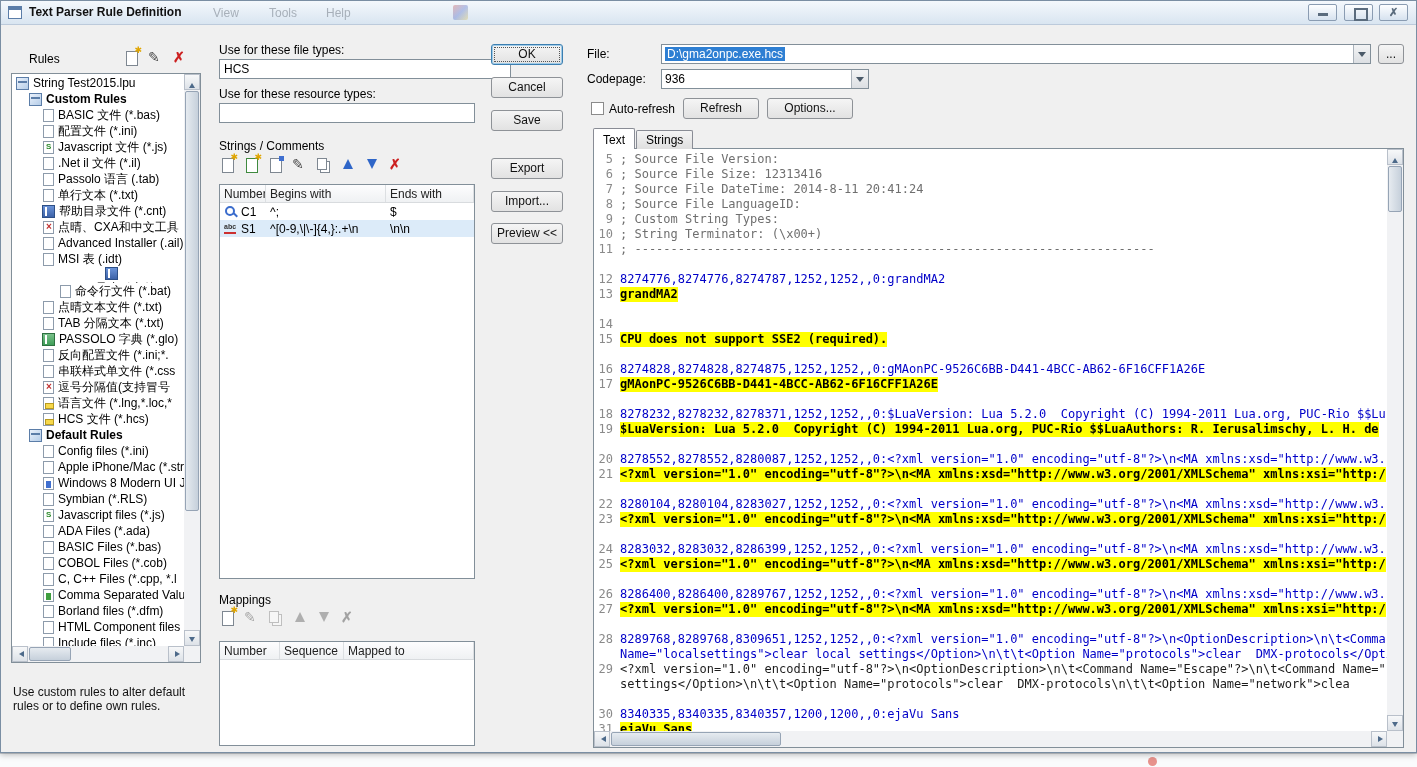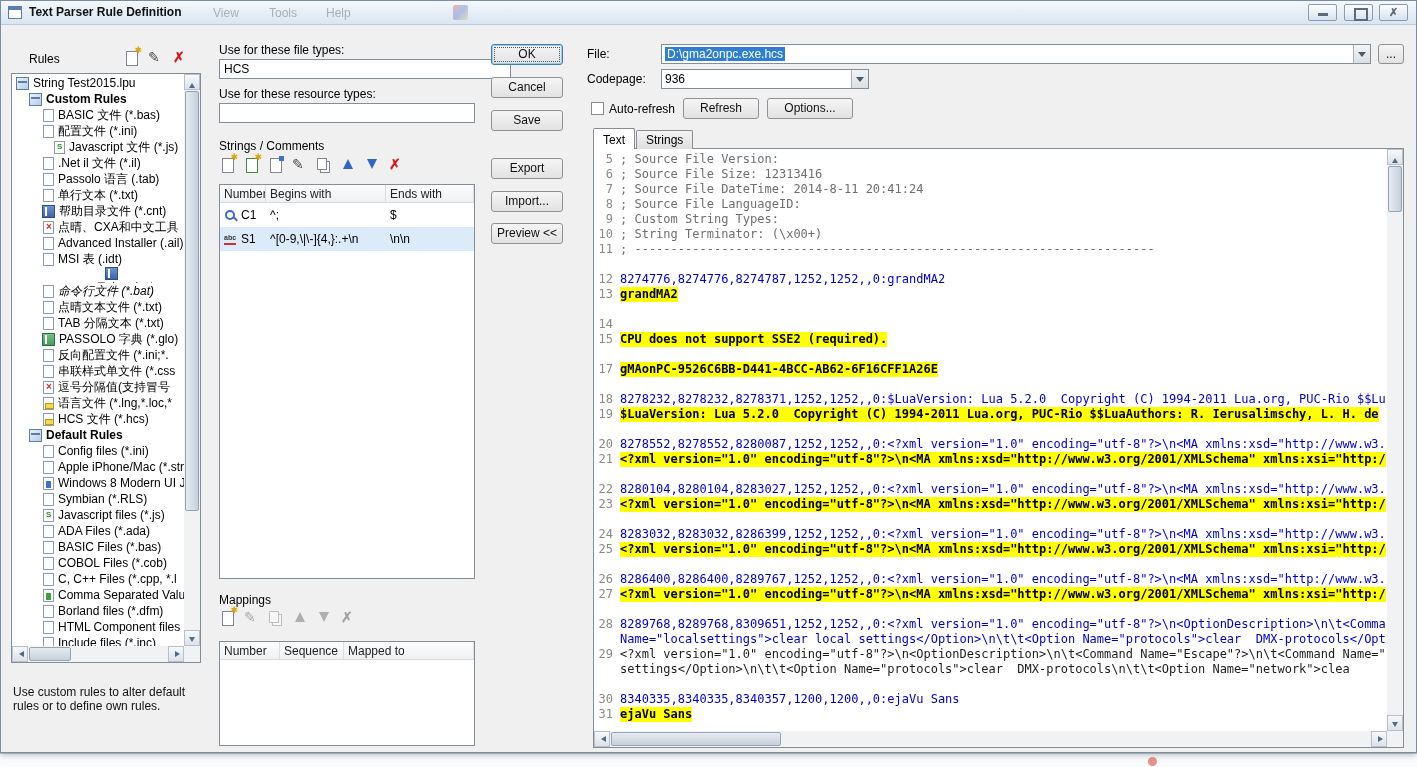--- a/index.html
+++ b/index.html
@@ -74,21 +74,21 @@
   .ti-page-blue::after { content:""; position:absolute; left:2px; top:3px; width:5px; height:7px; background:#3f6fd0; }
   .ti-book { background:linear-gradient(#6a93d8,#3d62a8); border:1px solid #2d4f86; }
   .ti-book::after { content:""; position:absolute; left:2px; top:1px; bottom:1px; width:2px; background:#fff; }
   .ti-book-green { background:linear-gradient(#79c08a,#3f9e58); border:1px solid #2d7040; }
   .ti-book-green::after { content:""; position:absolute; left:2px; top:1px; bottom:1px; width:2px; background:#fff; }
   .rules-footer { position:absolute; left:12px; top:684px; width:184px; color:#111; line-height:14px; }
 
   
   .list-header { display:flex; height:18px; background:linear-gradient(#fdfdfe,#eff1f3); border-bottom:1px solid #d8dbde; }
   .lcol { padding:2px 4px 0; border-right:1px solid #dcdfe2; color:#222; white-space:nowrap; overflow:hidden; }
-  .srow { display:flex; height:24px; align-items:center; white-space:nowrap; }
+  .srow { display:flex; height:17px; align-items:center; white-space:nowrap; }
   .srow.selected { background:#dcebf9; }
   .lcell { padding:0 4px; overflow:hidden; display:flex; align-items:center; white-space:pre; }
   .strings-list .c0 { width:46px; flex:none; }
   .strings-list .c1 { width:120px; flex:none; }
   .strings-list .c2 { flex:1; }
   .map-list .m0 { width:60px; flex:none; }
   .map-list .m1 { width:64px; flex:none; }
   .map-list .m2 { flex:1; }
   .ri { position:relative; width:14px; height:13px; margin-right:3px; flex:none; display:inline-block; }
   .ri-comment::before { content:""; position:absolute; left:1px; top:1px; width:6px; height:6px; border:2px solid #3a6ccc; border-radius:50%; }
@@ -166,21 +166,21 @@
             <span class="tlabel">Custom Rules</span>
           </div>
           <div class="tree-item" style="padding-left: 29px;">
             <span class="ticon ti-page"></span>
             <span class="tlabel">BASIC 文件 (*.bas)</span>
           </div>
           <div class="tree-item" style="padding-left: 29px;">
             <span class="ticon ti-page"></span>
             <span class="tlabel">配置文件 (*.ini)</span>
           </div>
-          <div class="tree-item" style="padding-left: 40px;">
+          <div class="tree-item" style="padding-left: 29px;">
             <span class="ticon ti-page-js"></span>
             <span class="tlabel">Javascript 文件 (*.js)</span>
           </div>
           <div class="tree-item" style="padding-left: 29px;">
             <span class="ticon ti-page"></span>
             <span class="tlabel">.Net il 文件 (*.il)</span>
           </div>
           <div class="tree-item" style="padding-left: 29px;">
             <span class="ticon ti-page"></span>
             <span class="tlabel">Passolo 语言 (.tab)</span>
@@ -202,21 +202,21 @@
             <span class="tlabel">Advanced Installer (.ail)</span>
           </div>
           <div class="tree-item" style="padding-left: 29px;">
             <span class="ticon ti-page"></span>
             <span class="tlabel">MSI 表 (.idt)</span>
           </div>
           <div class="tree-item" style="padding-left: 29px; flex-direction: column;">
             <span class="ticon ti-book"></span>
             <span class="tlabel">CHM 目录索引文件 (.h</span>
           </div>
-          <div class="tree-item" style="padding-left: 29px; font-style: italic;">
+          <div class="tree-item" style="padding-left: 46px;">
             <span class="ticon ti-page"></span>
             <span class="tlabel">命令行文件 (*.bat)</span>
           </div>
           <div class="tree-item" style="padding-left: 29px;">
             <span class="ticon ti-page"></span>
             <span class="tlabel">点晴文本文件 (*.txt)</span>
           </div>
           <div class="tree-item" style="padding-left: 29px;">
             <span class="ticon ti-page"></span>
             <span class="tlabel">TAB 分隔文本 (*.txt)</span>
@@ -451,20 +451,24 @@
           </div>
           <div class="line">
             <span class="ln">15</span>
             <span class="t t-m">CPU does not support SSE2 (required).</span>
           </div>
           <div class="line">
             <span class="ln"></span>
             <span class="t t-b"></span>
           </div>
           <div class="line">
+            <span class="ln">16</span>
+            <span class="t t-d">8274828,8274828,8274875,1252,1252,,0:gMAonPC-9526C6BB-D441-4BCC-AB62-6F16CFF1A26E</span>
+          </div>
+          <div class="line">
             <span class="ln">17</span>
             <span class="t t-m">gMAonPC-9526C6BB-D441-4BCC-AB62-6F16CFF1A26E</span>
           </div>
           <div class="line">
             <span class="ln"></span>
             <span class="t t-b"></span>
           </div>
           <div class="line">
             <span class="ln">18</span>
             <span class="t t-d">8278232,8278232,8278371,1252,1252,,0:$LuaVersion: Lua 5.2.0  Copyright (C) 1994-2011 Lua.org, PUC-Rio $$Lu</span>

